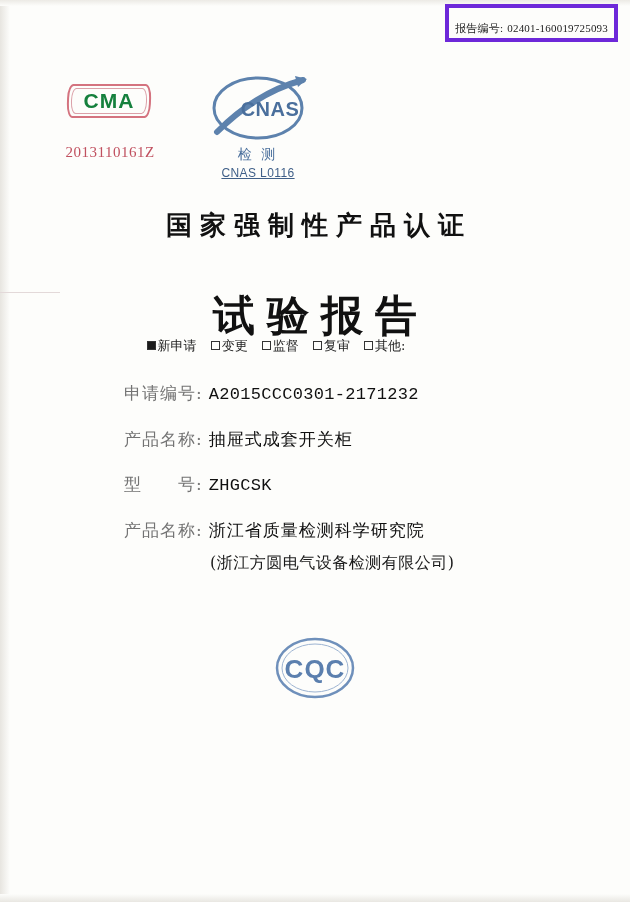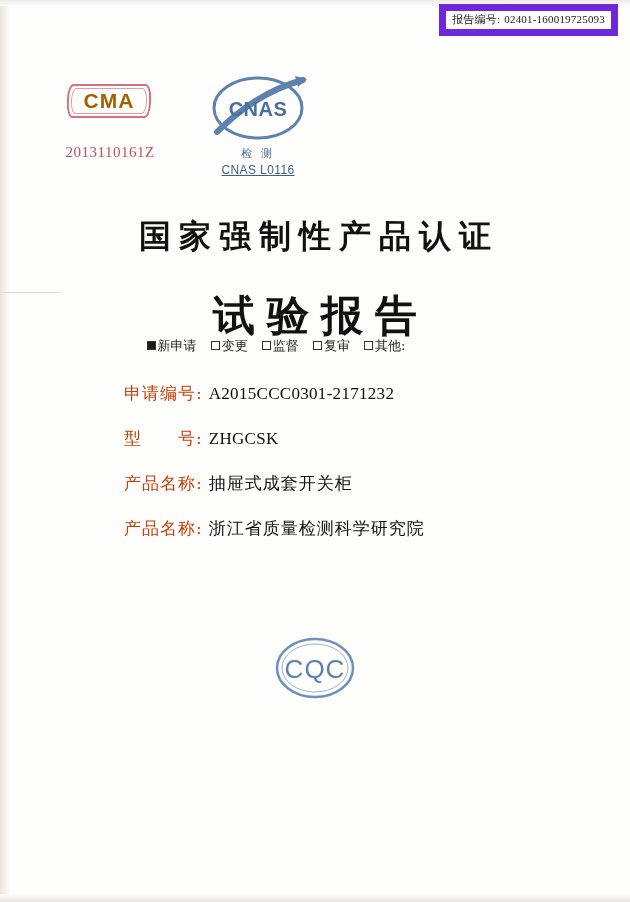--- a/index.html
+++ b/index.html
@@ -46,22 +46,22 @@
     left: 0; top: 292px;
     width: 60px; height: 1px;
     background: #e3d9d9;
   }
 
   
   .report-no {
     position: absolute;
     right: 12px;
     top: 4px;
-    border: 7px solid #6d28d9;
-    padding: 2px 6px 3px 6px;
+    border: 4px solid #6d28d9;
+    padding: 14px 6px 3px 6px;
     font-size: 11px;
     line-height: 13px;
     letter-spacing: 0.2px;
     color: #222;
     font-family: "Liberation Sans", sans-serif;
     white-space: nowrap;
   }
   .report-no .label {
     font-family: "Liberation Serif", serif;
   }
@@ -113,21 +113,21 @@
   .cma-badge .cma-text {
     position: absolute;
     left: 0; top: 4px;
     width: 84px;
     text-align: center;
     font-family: "Liberation Sans", sans-serif;
     font-weight: bold;
     font-size: 21px;
     line-height: 26px;
     letter-spacing: 1px;
-    color: #a16207;
+    color: #15803d;
   }
   .cma-code {
     margin-top: 24px;
     font-family: "Liberation Serif", serif;
     font-size: 15px;
     letter-spacing: 0.5px;
     color: #c0505f;
   }
 
   
@@ -139,32 +139,32 @@
     text-align: center;
   }
   .cnas-mark {
     position: relative;
     width: 110px;
     height: 78px;
     margin: 0 auto;
   }
   .cnas-text {
     position: absolute;
-    left: 0; top: 26px;
+    left: 12px; top: 26px;
     width: 110px;
     text-align: center;
     font-family: "Liberation Sans", sans-serif;
     font-size: 20px;
     font-weight: bold;
     letter-spacing: 0.5px;
     color: #4a6f9c;
   }
   .cnas-sub1 {
     margin-top: -4px;
-    font-size: 11px;
+    font-size: 14px;
     color: #4a6f9c;
     letter-spacing: 3px;
   }
   .cnas-sub2 {
     margin-top: 2px;
     font-size: 12px;
     color: #3f5f88;
     font-family: "Liberation Sans", sans-serif;
     letter-spacing: 0.4px;
     text-decoration: underline;
@@ -173,22 +173,22 @@
   
   .title1, .title2 {
     position: absolute;
     width: 630px;
     text-align: center;
     font-family: "DejaVu Serif", serif;
     font-weight: bold;
     color: #111;
   }
   .title1 {
-    top: 215px;
-    font-size: 32px;
+    top: 208px;
+    font-size: 26px;
     letter-spacing: 8px;
     text-indent: 8px;
   }
   .title2 {
     top: 288px;
     font-size: 42px;
     letter-spacing: 12px;
     text-indent: 12px;
     font-family: Liberation Mono, monospace;
   }
@@ -231,24 +231,24 @@
     display: block;
     margin-bottom: 22px;
     padding-left: 124px;
     font-size: 17px;
     line-height: 23px;
     white-space: nowrap;
   }
   .field .flabel {
     font-family: "DejaVu Serif", serif;
     letter-spacing: 1px;
-    color: #c2410c;
+    color: #737373;
   }
   .field .fvalue {
-    font-family: Liberation Serif, serif;
+    font-family: Liberation Mono, monospace;
     margin-left: 6px;
     color: #101010;
     letter-spacing: 0.3px;
   }
   .field .fvalue.cn {
     font-family: "DejaVu Serif", serif;
     letter-spacing: 1px;
   }
   .subline {
     padding-left: 210px;
@@ -274,21 +274,21 @@
     display: inline-block;
     width: 86px;
     height: 70px;
   }
   .cqc-text {
     position: absolute;
     left: 0; top: 20px;
     width: 86px;
     text-align: center;
     font-family: "Liberation Sans", sans-serif;
-    font-weight: normal;
+    font-weight: bold;
     font-size: 26px;
     letter-spacing: 1px;
     color: #5b7fae;
   }
 </style>
 </head>
 <body>
 
 <div class="page">
   <div class="scan-edge-left"></div>
@@ -337,31 +337,32 @@
     <span class="opt"><span class="box"></span><span>其他:</span></span>
   </div>
 
   <div class="fields">
 
     <div class="field">
       <span class="flabel">申请编号:</span><span class="fvalue">A2015CCC0301-2171232</span>
     </div>
 
     <div class="field">
+      <span class="flabel">产品名称:</span><span class="fvalue cn">抽屉式成套开关柜</span>
+    </div>
+
+    <div class="field">
       <span class="flabel">型　　号:</span><span class="fvalue">ZHGCSK</span>
-    </div>
-
-    <div class="field">
-      <span class="flabel">产品名称:</span><span class="fvalue cn">抽屉式成套开关柜</span>
     </div>
 
     <div class="field">
       <span class="flabel">产品名称:</span><span class="fvalue cn">浙江省质量检测科学研究院</span>
     </div>
 
+    <div class="subline">(浙江方圆电气设备检测有限公司)</div>
 
   </div>
 
   <div class="cqc">
     <div class="cqc-inner">
       <svg width="86" height="70" viewBox="0 0 86 70">
         <ellipse cx="43" cy="34" rx="38" ry="29" fill="none" stroke="#6f90bb" stroke-width="2.5"></ellipse>
         <ellipse cx="43" cy="34" rx="33" ry="24" fill="none" stroke="#9db4d2" stroke-width="1"></ellipse>
       </svg>
       <div class="cqc-text">CQC</div>

